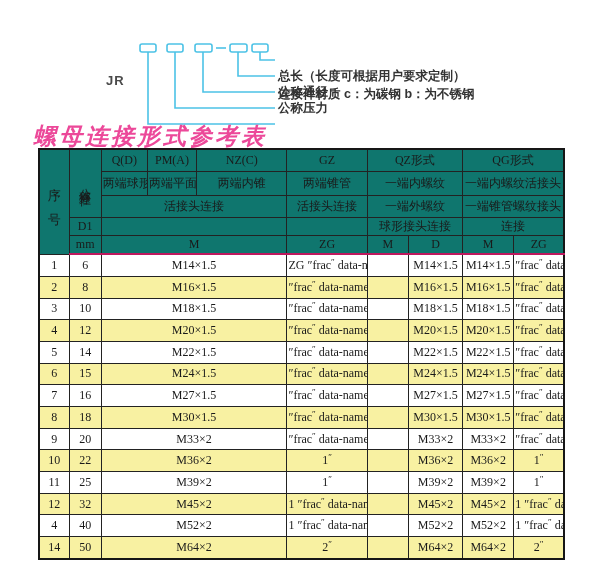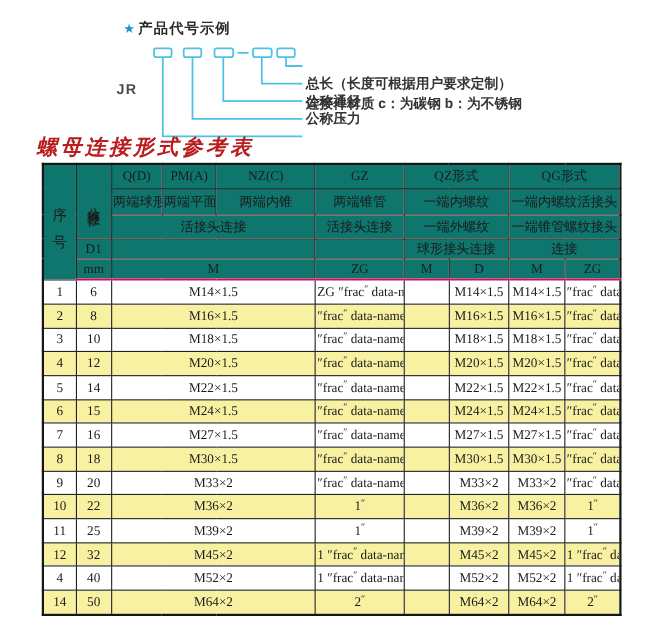--- a/index.html
+++ b/index.html
@@ -23,22 +23,22 @@
     color:#4a4a4a; font-family:"Liberation Sans","DejaVu Sans",sans-serif; letter-spacing:1px;margin-top:36px;
   }
   .code-label {
     position:absolute; left:278px; height:16px; line-height:16px; font-size:12.5px;
     font-weight:bold; color:#333; white-space:nowrap;
     font-family:"Liberation Sans","DejaVu Sans",sans-serif;
   }
 
   
   .table-title {
-    position:absolute; left:33px; top:121px; font-size:19px; font-weight:bold;
-    font-style:italic; letter-spacing:3px; color:#b91c1c;
+    position:absolute; left:33px; top:121px; font-size:23px; font-weight:bold;
+    font-style:italic; letter-spacing:3px; color:#ec4899;
     font-family:"DejaVu Serif","Liberation Serif",serif; white-space:nowrap;
   }
 
   
   table.ref {
     position:absolute; left:38px; top:148px; width:527px; height:412px;
     border-collapse:collapse; table-layout:fixed;
     border:2px solid #161616; font-size:12px;
   }
   table.ref th, table.ref td {
@@ -76,23 +76,20 @@
       </g>
       <g stroke="#4cc2e6" stroke-width="1.6" fill="none">
         <line x1="216" y1="48" x2="226" y2="48"></line>
         <polyline points="260,52 260,60 275,60"></polyline>
         <polyline points="238,52 238,76 275,76"></polyline>
         <polyline points="203,52 203,92 275,92"></polyline>
         <polyline points="175,52 175,108 275,108"></polyline>
         <polyline points="148,52 148,124 275,124"></polyline>
       </g>
     </svg>
-    <div class="diagram-title">
-      <span class="star">★</span><span>产品代号示例</span>
-    </div>
     <div class="jr-code">JR</div>
     <div class="code-label" style="top:52px;margin-top:34px;">连接件材质  c：为碳钢  b：为不锈钢</div>
     <div class="code-label" style="top:68px;">总长（长度可根据用户要求定制）</div>
     <div class="code-label" style="top:84px;">公称通径</div>
     <div class="code-label" style="top:100px;">公称压力</div>
   </div>
 
   <div class="table-title">螺母连接形式参考表</div>
 
   <table class="ref">

